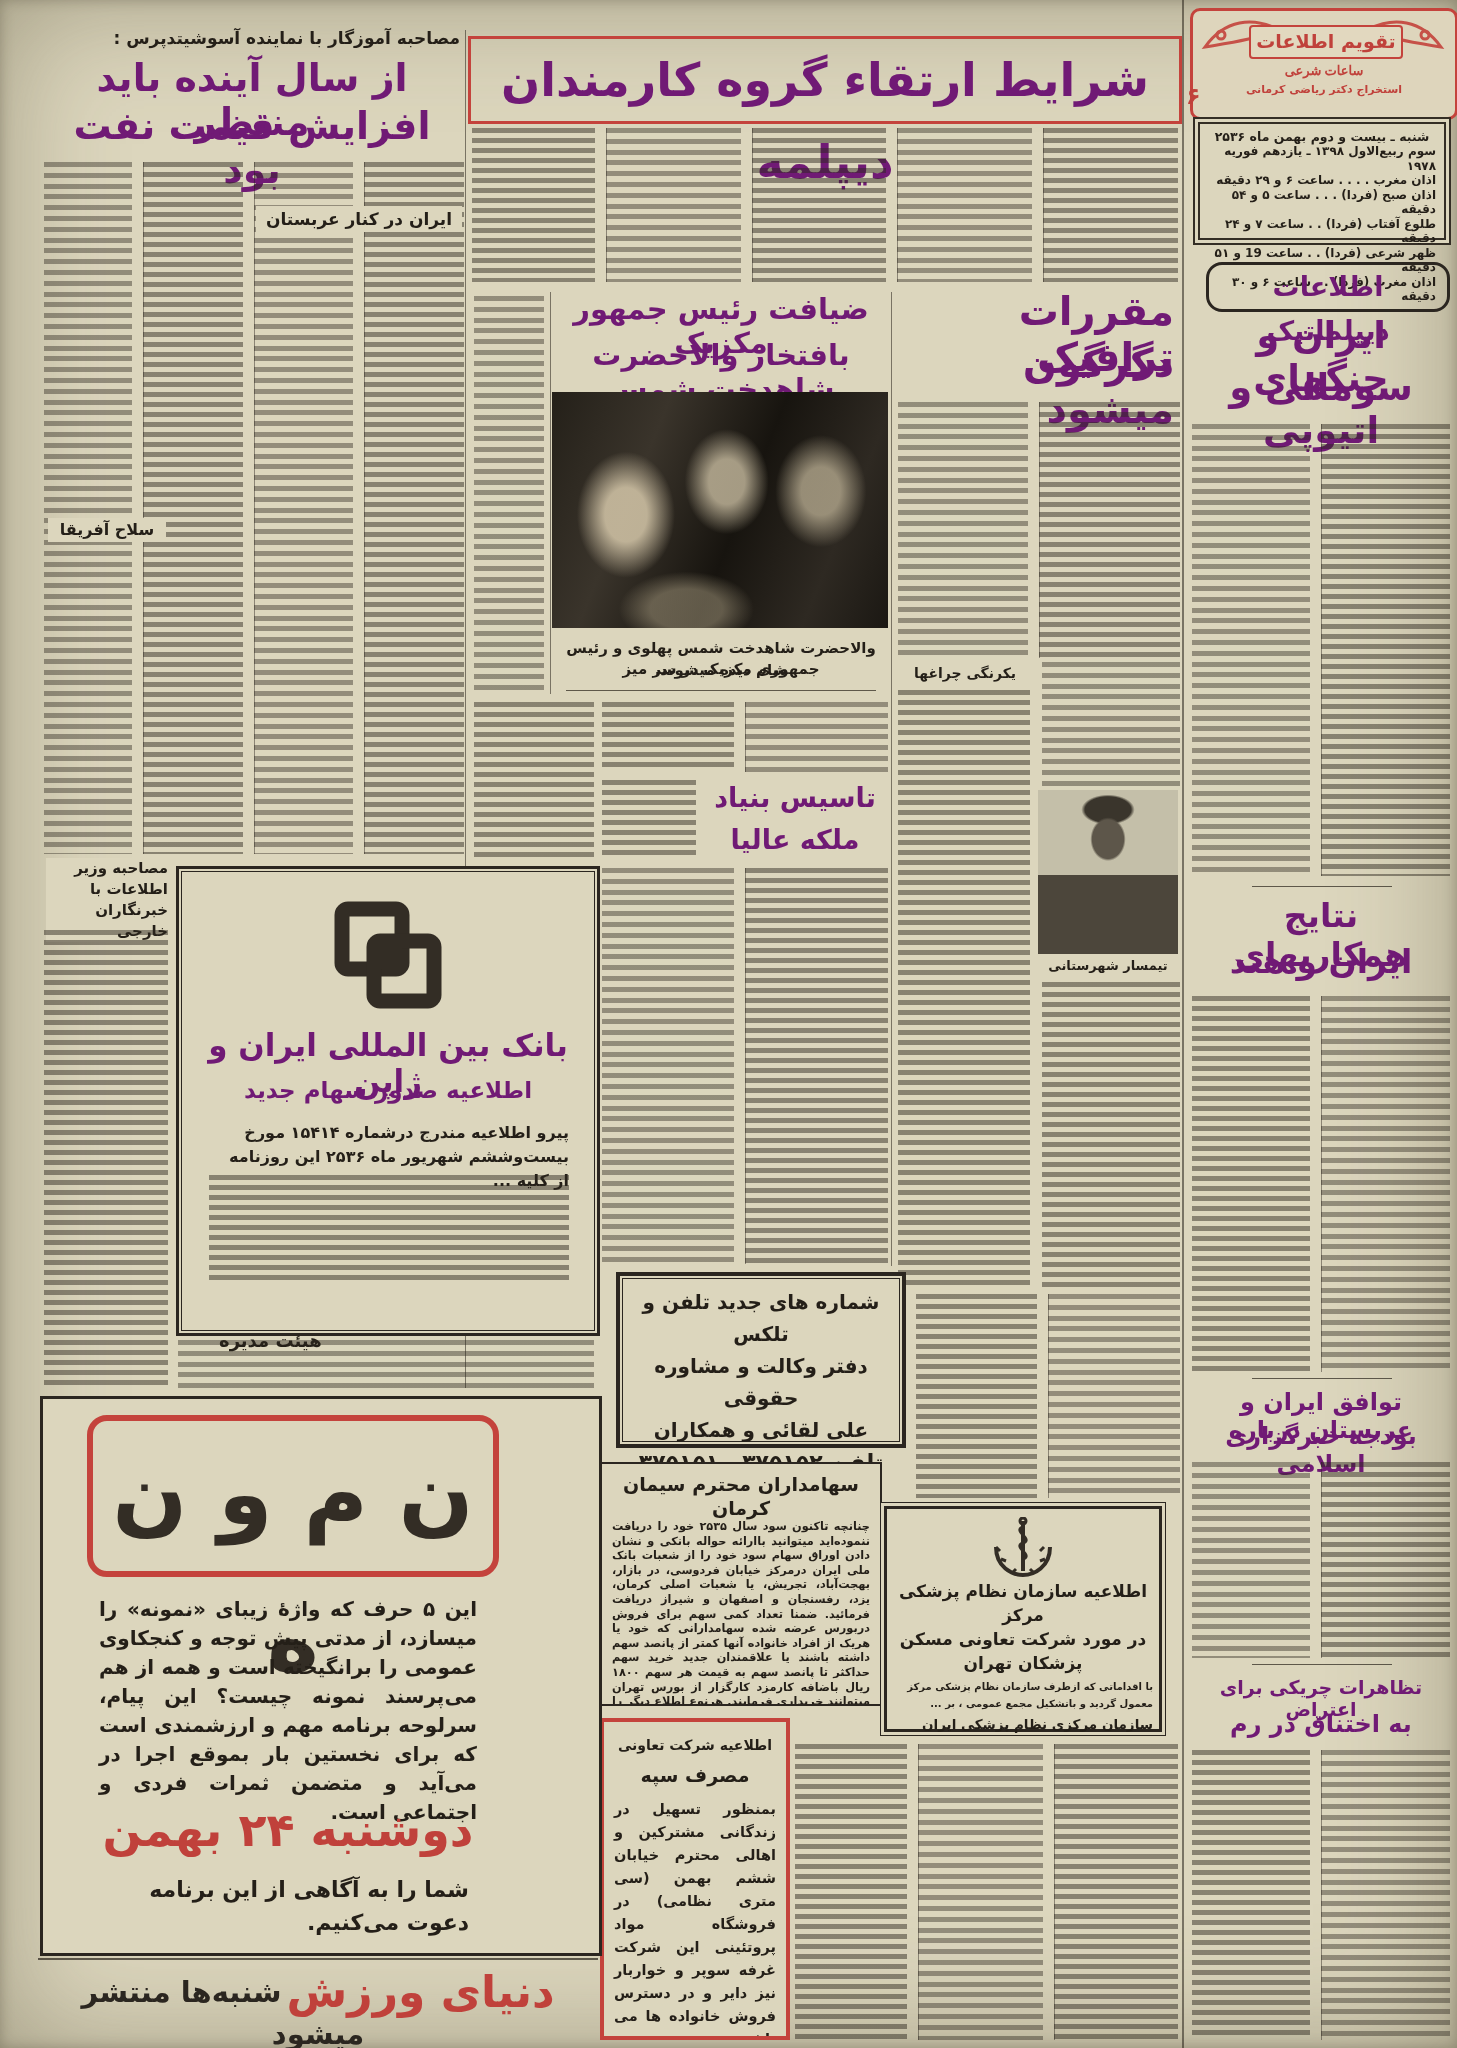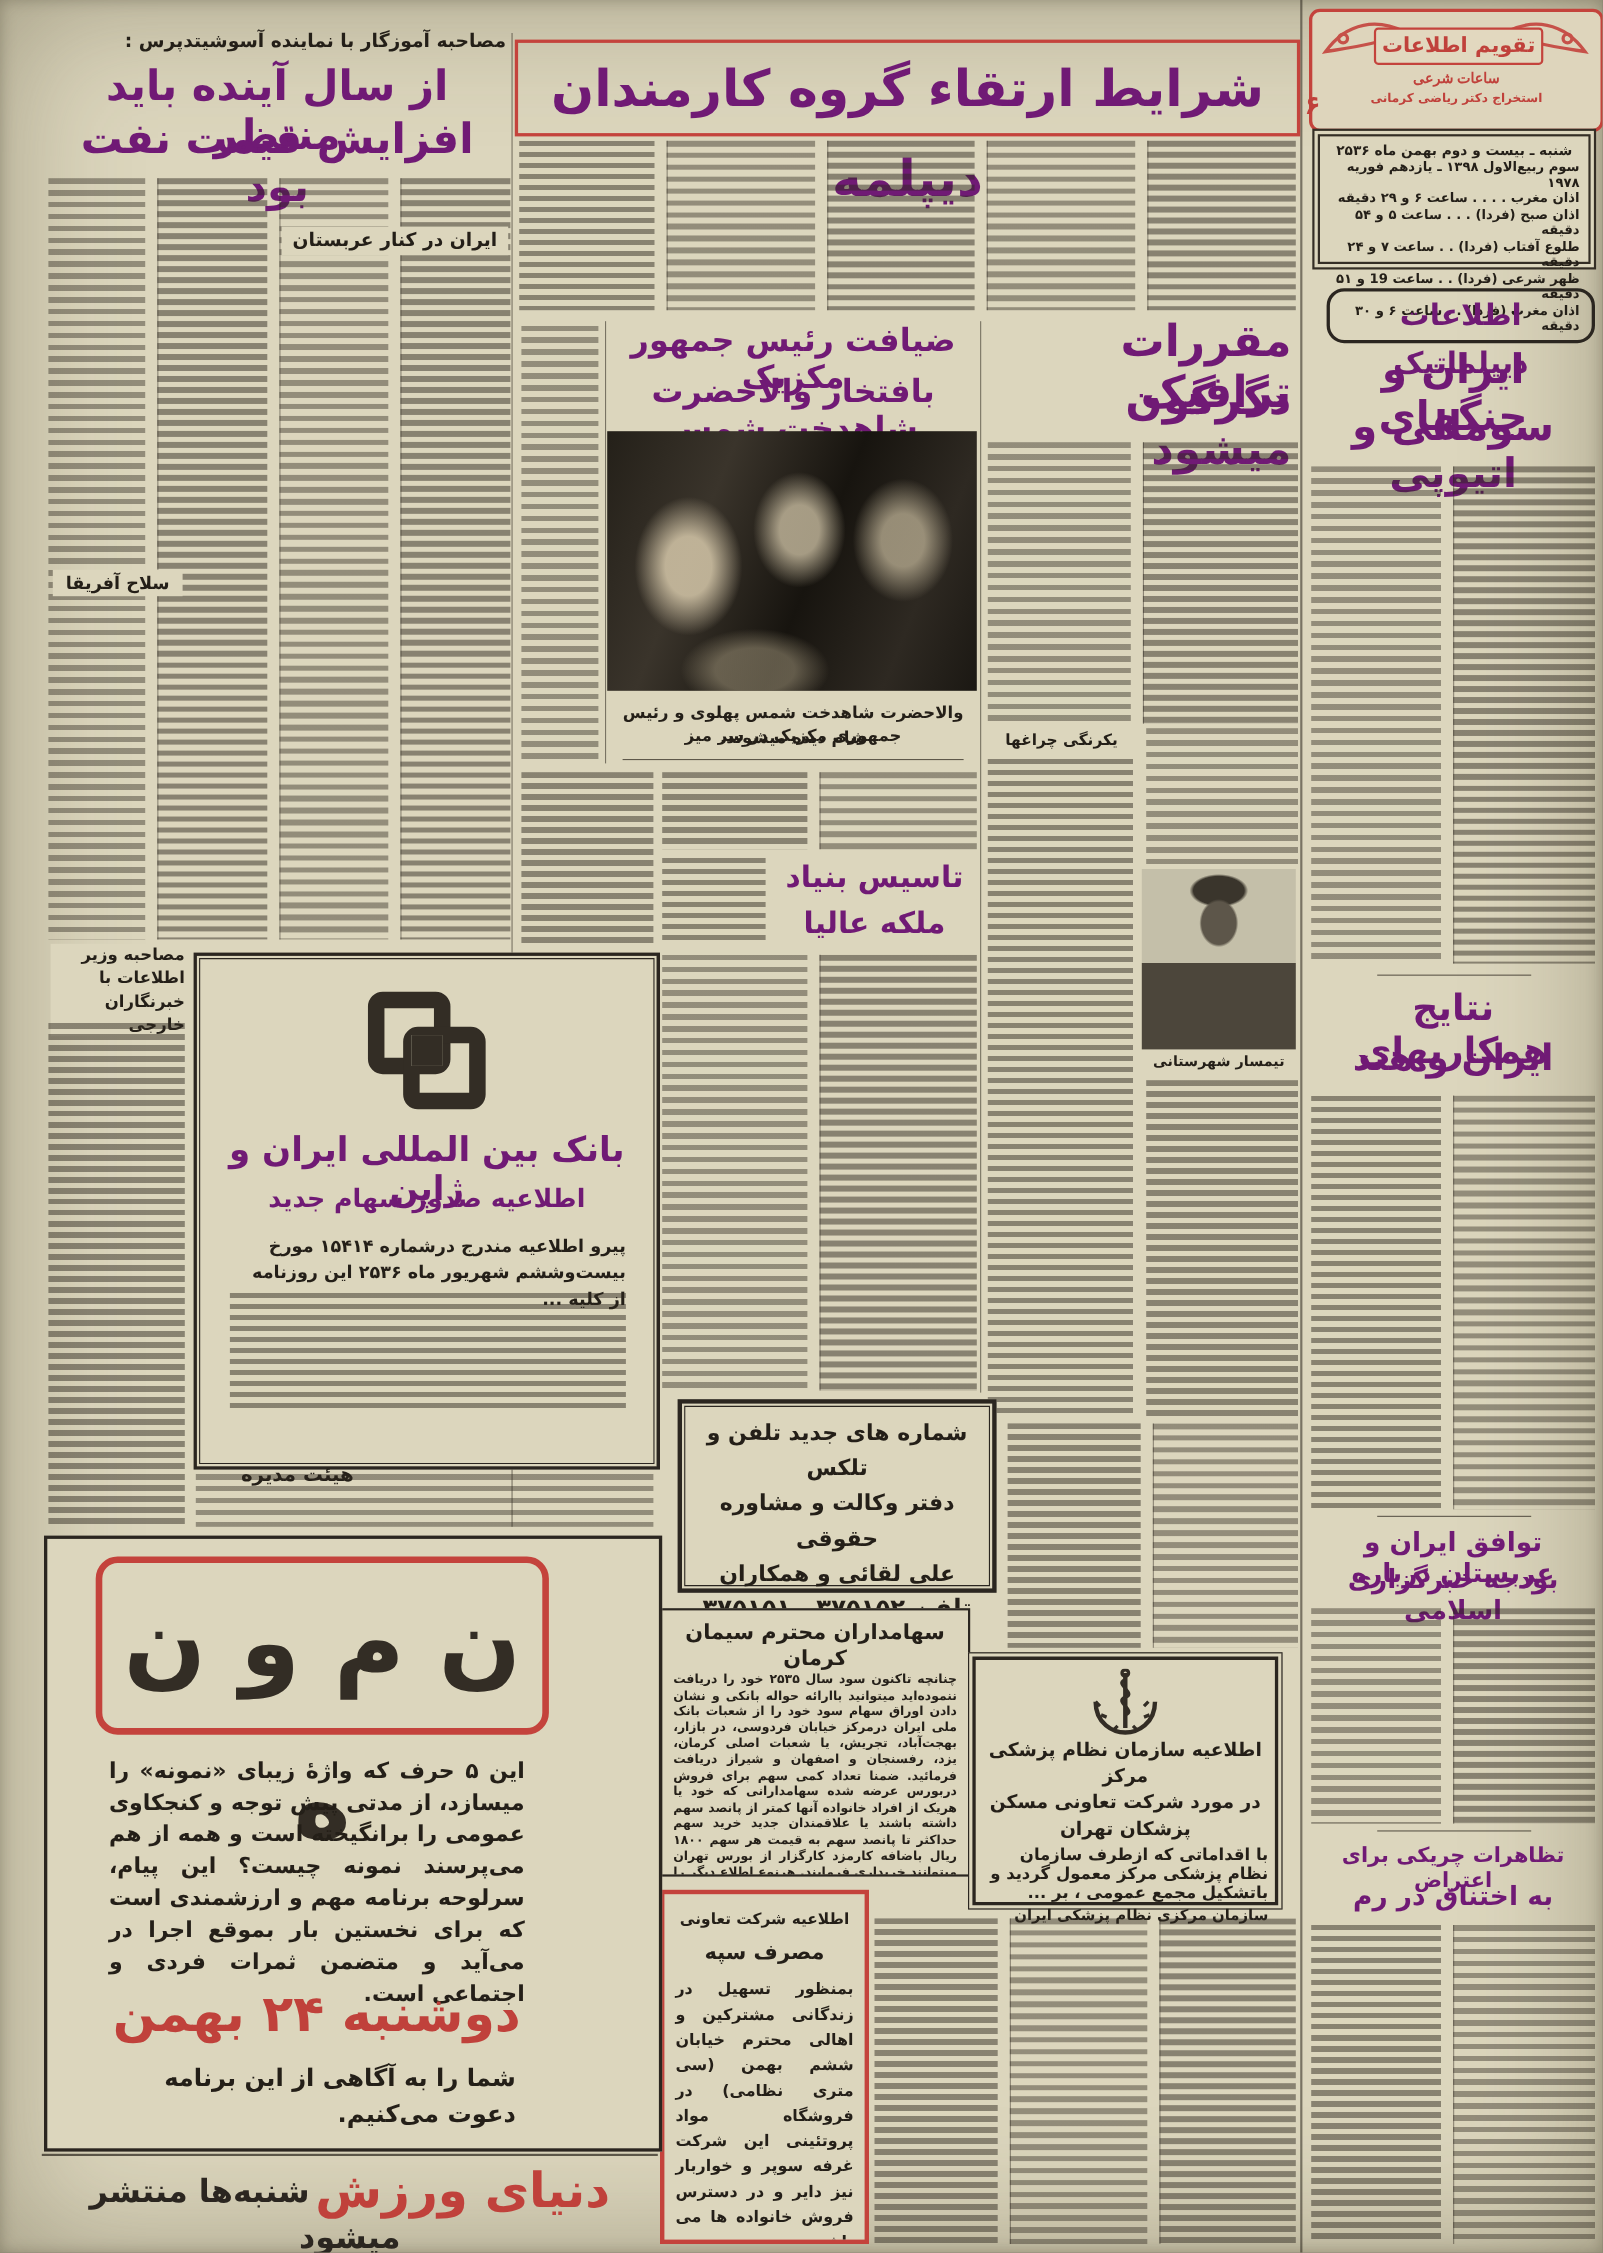--- a/index.html
+++ b/index.html
@@ -230,21 +230,21 @@
         <path d="M8 30 C 8 50, 24 58, 35 58 C 46 58, 62 50, 62 30" stroke-width="4"></path>
         <path d="M12 34 l-4 -4 M18 44 l-5 -2 M28 52 l-4 4 M52 34 l4 -4 M52 44 l5 -2 M42 52 l4 4" stroke-width="3"></path>
         <line x1="35" y1="4" x2="35" y2="54" stroke-width="4"></line>
         <path d="M35 10 C 24 14, 46 22, 35 26 C 24 30, 46 38, 35 42" stroke-width="3"></path>
         <circle cx="35" cy="4" r="3" stroke-width="3"></circle>
       </g>
     </svg>
     <div class="b ctr" style="font-size:17px;line-height:24px;">اطلاعیه سازمان نظام پزشکی مرکز</div>
     <div class="b ctr" style="font-size:17px;line-height:24px;">در مورد شرکت تعاونی مسکن</div>
     <div class="b ctr" style="font-size:17px;line-height:24px;">پزشکان تهران</div>
-    <div class="b rt" style="font-size:15px;line-height:17px;margin-top:3px;">با اقداماتی که ازطرف سازمان نظام پزشکی مرکز معمول گردید و باتشکیل مجمع عمومی ، بر ...</div>
+    <div class="b rt" style="font-size:10px;line-height:17px;margin-top:3px;">با اقداماتی که ازطرف سازمان نظام پزشکی مرکز معمول گردید و باتشکیل مجمع عمومی ، بر ...</div>
     <div class="b" style="font-size:13.5px;margin-top:4px;">سازمان مرکزی نظام پزشکی ایران</div>
   </div>
 
   <div class="abs cols" style="left:795px;top:1744px;width:383px;height:296px;">
     <div class="c gtx"></div>
     <div class="c gtx2"></div>
     <div class="c gtx"></div>
   </div>
 
   <div class="abs adbox" style="left:40px;top:1396px;width:556px;height:554px;">

